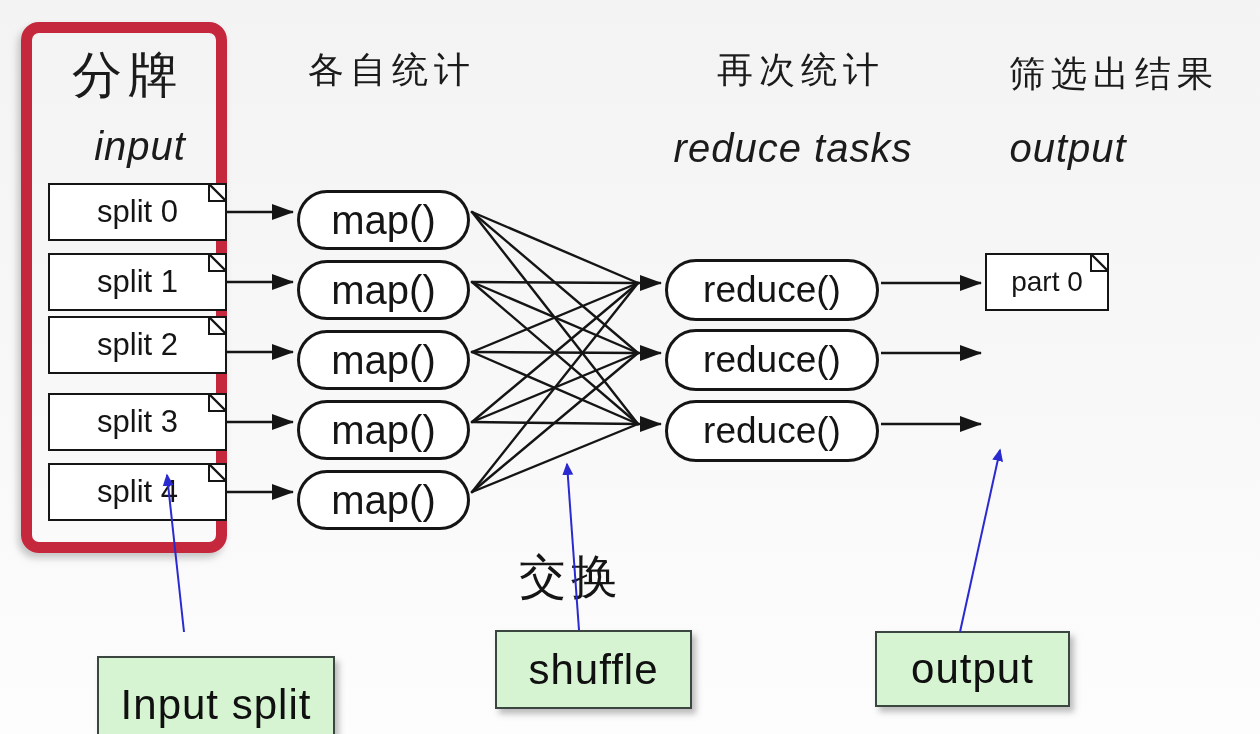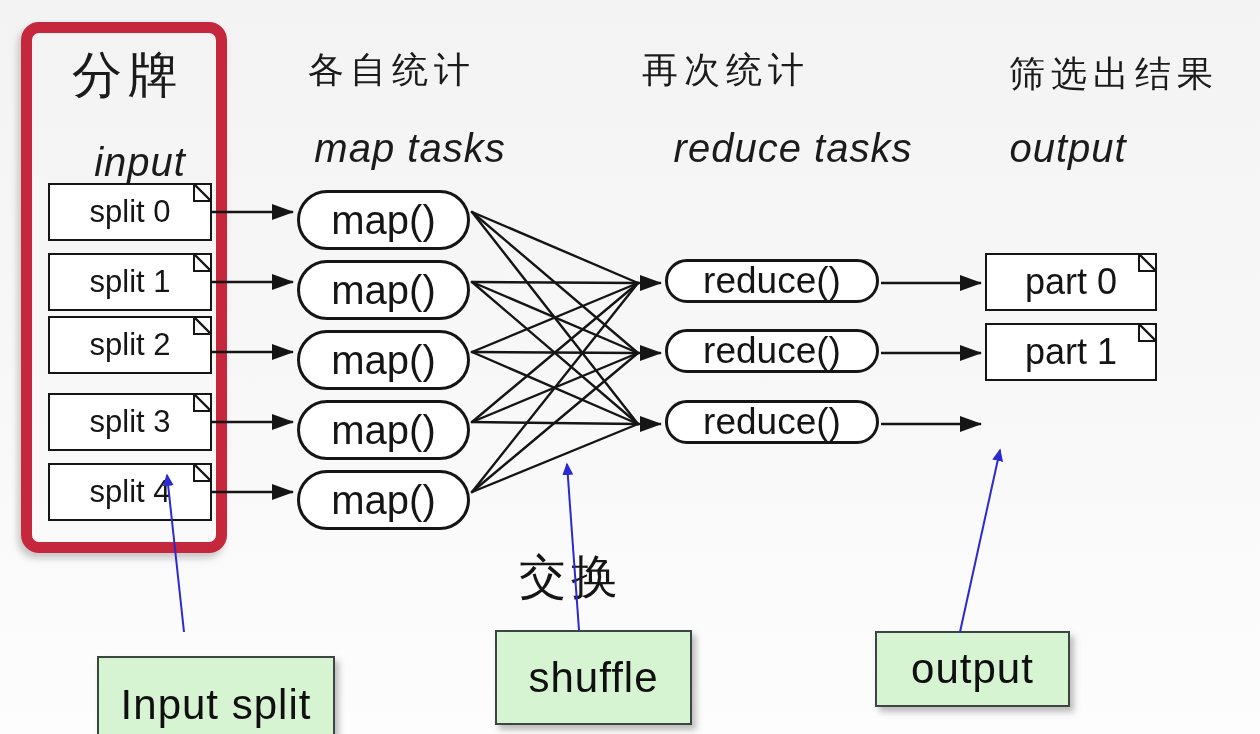--- a/index.html
+++ b/index.html
@@ -21,40 +21,40 @@
   .hdr-zh{font-family:"Liberation Serif", serif; font-size:36px; letter-spacing:6px; color:#1b1b1b;}
   .hdr-zh.big{font-size:50px;}
   .hdr-en{font-size:40px; font-style:italic; letter-spacing:1px; color:#1b1b1b;}
   
   .node{
     position:absolute; box-sizing:border-box; background:#fff; z-index:3;
     display:flex; align-items:center; justify-content:center;
   }
   .rect{border:2px solid #151515;}
   .pill{border:3px solid #151515; border-radius:34px;margin-top:8px;}
-  .split-box{left:48px; width:164px; height:58px; font-size:31px;}
+  .split-box{left:48px; width:179px; height:58px; font-size:31px;}
   .map-pill{left:297px; width:173px; height:60px; font-size:40px;}
-  .reduce-pill{left:665px; width:214px; height:44px; font-size:37px;}
-  .part-box{left:985px; width:172px; height:58px; font-size:36px;}
+  .reduce-pill{left:665px; width:214px; height:62px; font-size:37px;}
+  .part-box{left:985px; width:124px; height:58px; font-size:28px;}
   .note-icon{position:absolute; top:-2px; right:-2px; width:19px; height:19px;}
   
   .exchange{
     position:absolute; left:571px; top:546px; transform:translateX(-50%);
     font-family:"Liberation Serif", serif; font-size:47px; letter-spacing:5px;
     z-index:4; white-space:nowrap;
   }
   
   .callout{
     position:absolute; box-sizing:border-box; background:#d6f3d2;
     border:2px solid #3c4640; box-shadow:4px 5px 6px rgba(110,110,110,0.45);
     display:flex; align-items:center; justify-content:center;
     font-size:42px; letter-spacing:1px; z-index:3; color:#101010;
   }
   .callout.input-split{left:97px;  top:632px; width:238px; height:97px;margin-top:24px;}
-  .callout.shuffle    {left:495px; top:630px; width:197px; height:95px;}
+  .callout.shuffle    {left:495px; top:630px; width:197px; height:79px;}
   .callout.output     {left:875px; top:631px; width:195px; height:76px;}
   
   .watermark{
     position:absolute; left:998px; top:676px; z-index:6; display:flex;
     align-items:flex-end; white-space:nowrap; pointer-events:none;
   }
   .wm-prefix{
     font-size:28px; font-weight:bold; color:#4e4e50;
     text-shadow:-1px -1px 0 #fff, 1px -1px 0 #fff, -1px 1px 0 #fff, 1px 1px 0 #fff, 0 0 4px #fff;
   }
@@ -110,24 +110,23 @@
     </g>
 
     <g stroke="#151515" stroke-width="2.4" marker-end="url(#arrow-big)">
       <line x1="881" y1="283" x2="981" y2="283"></line>
       <line x1="881" y1="353" x2="981" y2="353"></line>
       <line x1="881" y1="424" x2="981" y2="424"></line>
     </g>
   </svg>
 
   <div class="hdr hdr-zh big" style="left:128px; top:42px;text-align:center;">分牌</div>
-  <div class="hdr hdr-en" style="left:140px; top:140px;">input</div>
+  <div class="hdr hdr-en" style="left:140px; top:124px;">input</div>
   <div class="hdr hdr-zh" style="left:392px; top:46px;">各自统计</div>
-  <div class="hdr hdr-en" style="left:410px; top:126px;">map tasks</div>
-  <div class="hdr hdr-zh" style="left:726px; top:46px;text-align:right;">再次统计</div>
+  <div class="hdr hdr-zh" style="left:801px; top:46px;text-align:right;">再次统计</div>
   <div class="hdr hdr-en" style="left:793px; top:126px;">reduce tasks</div>
   <div class="hdr hdr-zh" style="left:1114px; top:50px;">筛选出结果</div>
   <div class="hdr hdr-en" style="left:1068px; top:126px;">output</div>
 
   <div class="node rect split-box" style="top:183px;">
     <svg class="note-icon" viewBox="0 0 19 19">
         <rect x="1" y="1" width="17" height="17" fill="#fff" stroke="#151515" stroke-width="2"></rect>
         <line x1="2" y1="2" x2="17" y2="17" stroke="#151515" stroke-width="2.4"></line>
       </svg>
     <span>split 0</span>
@@ -186,27 +185,20 @@
   <div class="node pill reduce-pill" style="top:392px;">
       <span>reduce()</span>
     </div>
 
   <div class="node rect part-box" style="top:253px;">
     <svg class="note-icon" viewBox="0 0 19 19">
         <rect x="1" y="1" width="17" height="17" fill="#fff" stroke="#151515" stroke-width="2"></rect>
         <line x1="2" y1="2" x2="17" y2="17" stroke="#151515" stroke-width="2.4"></line>
       </svg>
     <span>part 0</span>
-  </div>
-  <div class="node rect part-box" style="top:323px;">
-    <svg class="note-icon" viewBox="0 0 19 19">
-        <rect x="1" y="1" width="17" height="17" fill="#fff" stroke="#151515" stroke-width="2"></rect>
-        <line x1="2" y1="2" x2="17" y2="17" stroke="#151515" stroke-width="2.4"></line>
-      </svg>
-    <span>part 1</span>
   </div>
 
   <div class="exchange">交换</div>
 
   <div class="callout input-split">
       <span>Input split</span>
     </div>
   <div class="callout shuffle">
       <span>shuffle</span>
     </div>

